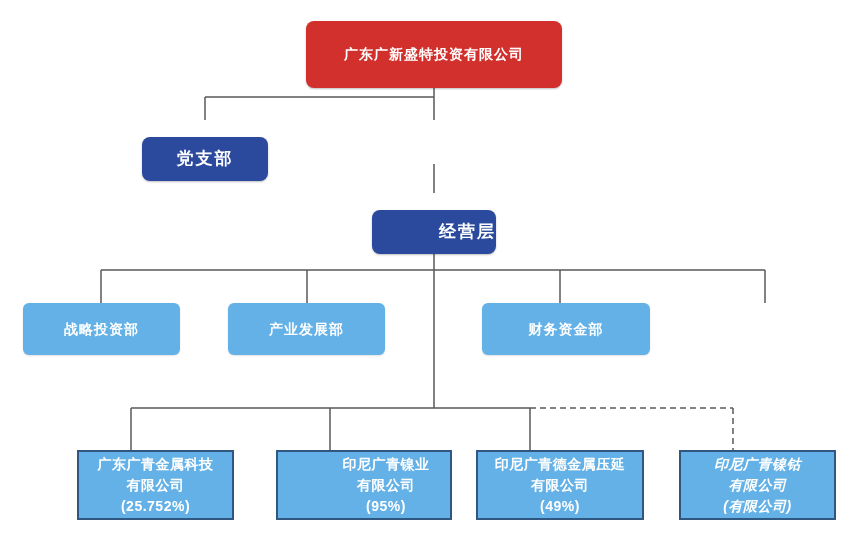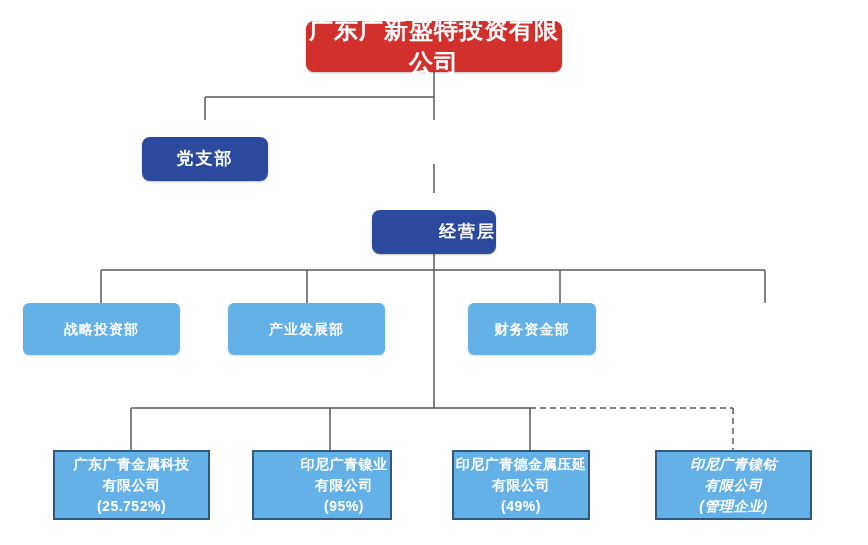--- a/index.html
+++ b/index.html
@@ -7,52 +7,52 @@
     width:868px;height:545px;background:#ffffff;overflow:hidden;
     font-family:"Liberation Sans","DejaVu Sans",sans-serif;
   }
   .canvas{position:relative;width:868px;height:545px;background:#ffffff;}
   svg.connectors{position:absolute;left:0;top:0;width:868px;height:545px;pointer-events:none;}
   .node{
     position:absolute;display:flex;flex-direction:column;align-items:center;justify-content:center;
     color:#ffffff;text-align:center;box-sizing:border-box;line-height:1.35;
   }
   .node-root{
-    left:306px;top:21px;width:256px;height:51px;
+    left:306px;top:21px;width:256px;height:67px;
     background:#d2302c;border-radius:8px;
-    font-size:24px;font-weight:bold;letter-spacing:1px;
+    font-size:14px;font-weight:bold;letter-spacing:1px;
     box-shadow:0 1px 2px rgba(0,0,0,0.25);
   }
   .node-gov{
     width:124px;height:44px;background:#2b4a9d;border-radius:8px;
     font-size:17px;font-weight:bold;letter-spacing:2px;
     box-shadow:0 1px 2px rgba(0,0,0,0.25);
     margin-top:17px;
   }
   .node-party{left:142px;top:120px;width:126px;}
   .node-board{left:372px;top:120px;}
   .node-mgmt{left:372px;top:193px;align-items:flex-end;}
   .node-dept{
     top:303px;width:157px;height:52px;background:#63b1e6;border-radius:6px;
     font-size:14px;font-weight:bold;letter-spacing:1px;
     box-shadow:0 1px 2px rgba(0,0,0,0.12);
   }
   .node-dept .subline{font-size:13px;font-weight:bold;}
   .dept-0{left:23px;}
   .dept-1{left:228px;}
-  .dept-2{left:468px;width:128px;}
+  .dept-2{left:482px;width:168px;}
   .dept-3{left:687px;width:156px;}
   .node-sub{
     top:450px;width:157px;height:70px;background:#63b1e6;
     border:2px solid #2f5780;border-radius:0;
-    font-size:14px;font-weight:bold;line-height:1.5;letter-spacing:0.5px;
+    font-size:14px;font-weight:bold;line-height:1.5;letter-spacing:0.5px;margin-left:24px;
   }
   .sub-0{left:53px;}
-  .sub-1{left:252px;width:140px;padding-left:44px;}
-  .sub-2{left:452px;width:138px;}
+  .sub-1{left:252px;width:176px;padding-left:44px;}
+  .sub-2{left:452px;width:168px;}
   .sub-3{left:655px;font-style:italic;}
   .node span{display:block;}
 </style>
 </head>
 <body>
 
 <div class="canvas">
 
   <svg class="connectors" viewBox="0 0 868 545" xmlns="http://www.w3.org/2000/svg">
     <g stroke="#595959" stroke-width="1.5" fill="none">
@@ -114,16 +114,16 @@
     <span>(95%)</span>
   </div>
   <div class="node node-sub sub-2">
     <span>印尼广青德金属压延</span>
     <span>有限公司</span>
     <span>(49%)</span>
   </div>
   <div class="node node-sub sub-3">
     <span>印尼广青镍钴</span>
     <span>有限公司</span>
-    <span>(管理企业)</span>
+    <span>(有限公司)</span>
   </div>
 
 </div>
 
 </body></html>

